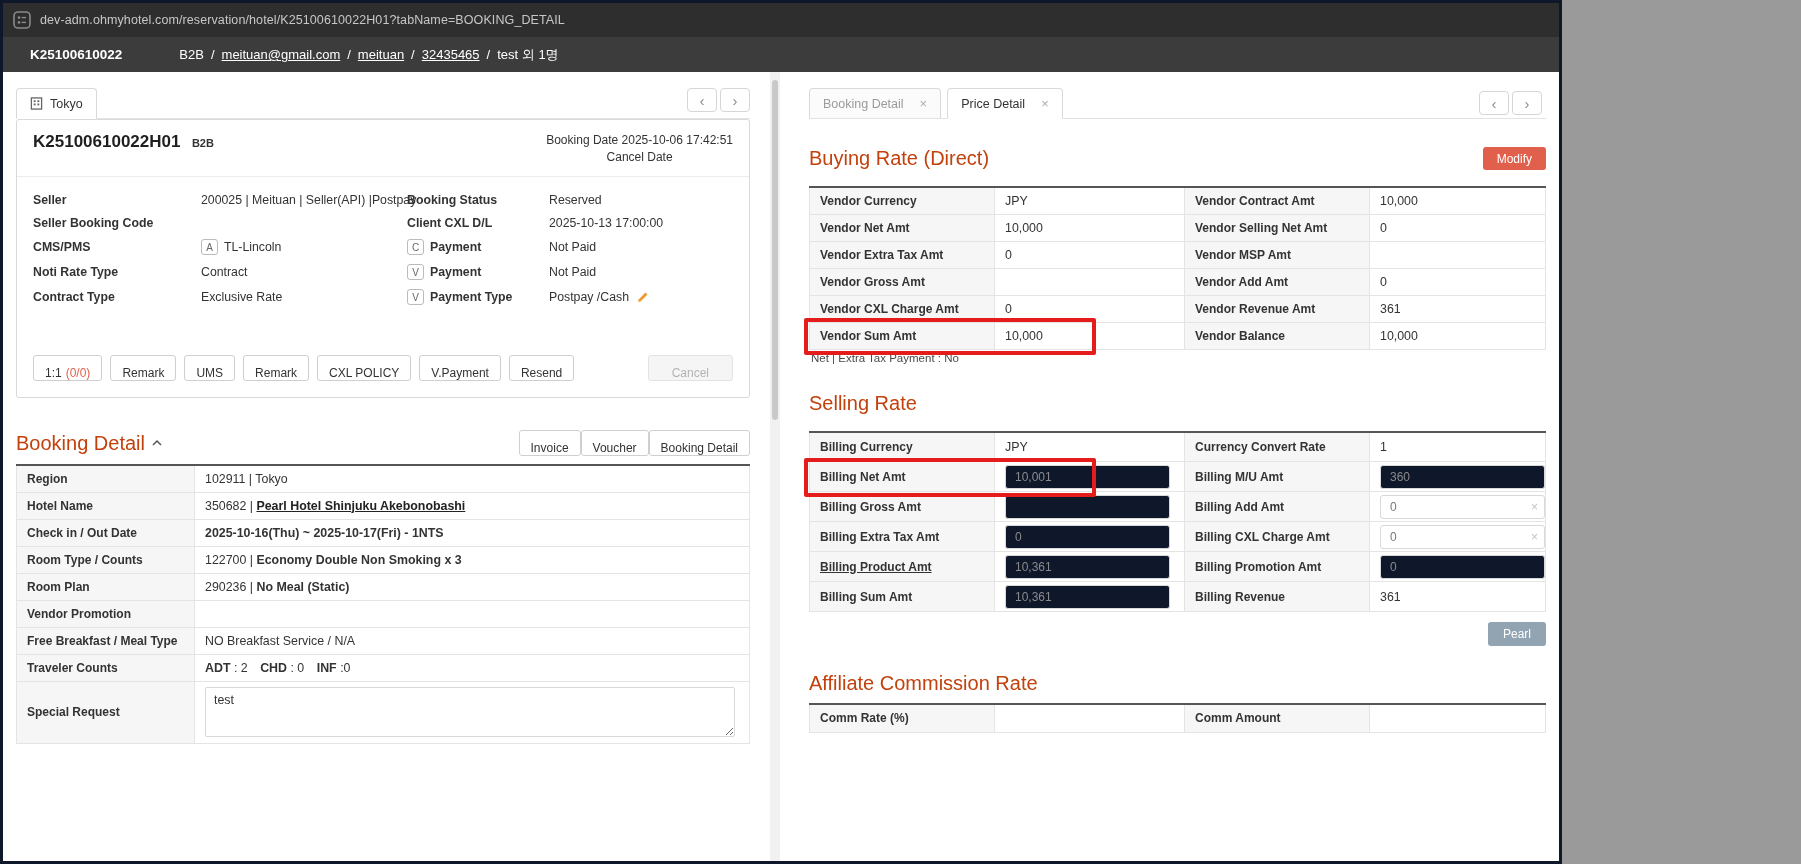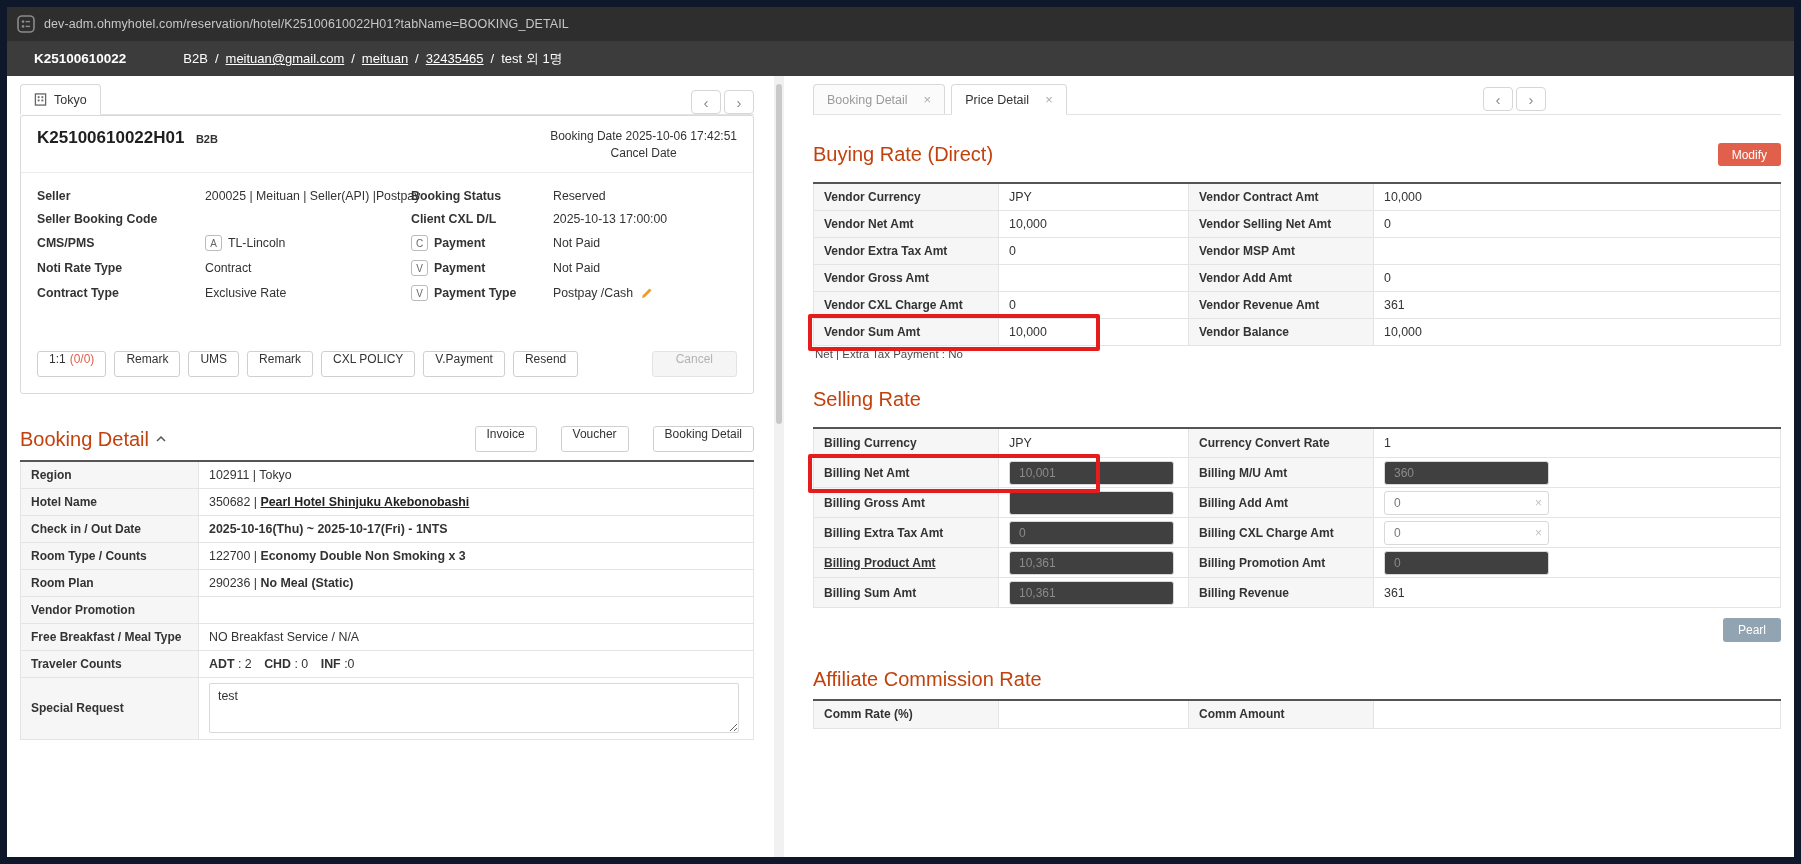--- a/index.html
+++ b/index.html
@@ -1,36 +1,36 @@
 <!DOCTYPE html>
 <html><head>
 <meta charset="utf-8">
 <style>
   *{margin:0;padding:0;box-sizing:border-box}
   html,body{overflow:hidden}
   body{font-family:"Liberation Sans",sans-serif;background:#9a9a9a}
-  .window{width:1801px;height:864px;border:7px solid #0f172a;background:#fff;overflow:hidden;position:relative}
+  .window{width:1562px;height:864px;border:3px solid #0f172a;background:#fff;overflow:hidden;position:relative}
 
   
   .bar1{height:34px;background:#2e2e2e;display:flex;align-items:center;padding-left:10px;gap:9px}
   .url{color:#c7c7c7;font-size:12.5px;letter-spacing:.1px;cursor:text}
   .bar2{height:35px;background:#3c3c3c;display:flex;align-items:center;padding-left:27px;color:#fff;font-size:13px}
   .bno{font-weight:bold;font-size:13.5px}
   .crumbs{margin-left:57px;display:flex;align-items:center;gap:7px}
   .crumbs .link{color:#fff;text-decoration:underline;cursor:pointer}
   .crumbs .code{font-weight:normal}
 
   .main{display:flex;height:789px}
   .lp{width:767px;padding:0 20px 0 13px;overflow:hidden;flex:none}
   .vsb{width:10px;background:#f1f1f1;position:relative;flex:none}
   .vsb .thumb{position:absolute;left:2px;top:8px;width:6px;height:340px;background:#c9c9c9;border-radius:3px}
   .rp{flex:1;padding:0 13px 0 29px;overflow:hidden;position:relative}
 
   
-  .tabbar{display:flex;align-items:flex-end;margin-top:8px;border-bottom:1px solid #e3e3e3;height:31px;position:relative}
+  .tabbar{display:flex;align-items:flex-start;margin-top:16px;border-bottom:1px solid #e3e3e3;height:31px;position:relative}
   .tab{height:30px;padding:0 13px;display:inline-flex;align-items:center;gap:7px;border:1px solid #d9d9d9;border-bottom:none;border-radius:4px 4px 0 0;background:#fff;font-size:12.5px;color:#333;cursor:pointer;margin-right:6px}
   .tab.active{position:relative;margin-bottom:-1px;height:31px;border-bottom:1px solid #fff;z-index:2}
   .tab.inactive{color:#9a9a9a;background:#fbfbfb}
   .close-x{color:#adadad;font-size:13px;margin-left:9px;cursor:pointer}
   .navs{margin-left:auto;display:flex;gap:3px}
   .rp .navs{position:absolute;left:670px;top:3px;margin:0}
   .navbtn{width:30px;height:24px;border:1px solid #d6d6d6;border-radius:4px;background:#fff;color:#8a8a8a;font-size:15px;line-height:1;display:flex;align-items:center;justify-content:center;cursor:pointer}
 
   
   .card{border:1px solid #d9d9d9;border-radius:3px;margin-top:0}
@@ -38,28 +38,28 @@
   .ctitle{font-size:17px;font-weight:bold;color:#1f1f1f}
   .cbadge{font-size:11px;font-weight:bold;margin-left:7px;color:#333}
   .cdates{text-align:center;font-size:12px;color:#333;line-height:17px}
   .card-b{padding:16px}
   .fgrid{display:grid;grid-template-columns:168px 206px 142px 1fr;row-gap:9px;font-size:12.3px;align-items:center}
   .flabel{font-weight:bold;color:#333;white-space:nowrap;display:flex;align-items:center}
   .fval{color:#333;white-space:nowrap;display:flex;align-items:center}
   .bchip{width:17px;height:16px;border:1px solid #bbb;border-radius:3px;display:inline-flex;align-items:center;justify-content:center;font-size:10px;font-weight:normal;color:#666;margin-right:6px;background:#fff;flex:none}
   .pencil{margin-left:7px;display:inline-flex;cursor:pointer}
   .card-btns{display:flex;gap:8px;margin-top:50px;align-items:center}
-  .btn{height:26px;padding:0 11px;border:1px solid #cfcfcf;border-radius:3px;background:#fff;font-size:12px;color:#333;display:inline-flex;align-items:flex-start;cursor:pointer;font-family:inherit;white-space:nowrap}
+  .btn{height:26px;padding:0 11px;border:1px solid #cfcfcf;border-radius:3px;background:#fff;font-size:12px;color:#333;display:inline-flex;align-items:flex-end;cursor:pointer;font-family:inherit;white-space:nowrap}
   .btn .cnt{color:#e0604c;margin-left:4px}
   .btn-cancel{margin-left:auto;background:#f5f5f5;color:#b3b3b3;border-color:#e3e3e3;padding:0 23px}
 
   
   .sec-row{display:flex;align-items:center}
   .sec-title{font-size:20px;font-weight:normal;color:#c2410c;display:flex;align-items:center;gap:7px}
-  .sec-btns{margin-left:auto;display:flex;gap:24px}
+  .sec-btns{margin-left:auto;display:flex;gap:0}
   .mt8{margin-top:8px}.mt10{margin-top:10px}.mt12{margin-top:16px}
   .mt26{margin-top:26px}.mt28{margin-top:28px}.mt32{margin-top:32px}
 
   
   .tblwrap{position:relative}
   table.tbl{width:100%;border-collapse:collapse;table-layout:fixed;border-top:2px solid #555}
   .tbl th,.tbl td{border:1px solid #e4e4e4;padding:0 10px;text-align:left;vertical-align:middle;overflow:hidden;white-space:nowrap}
   .tbl th{background:#f6f6f6;font-size:12px;color:#333;font-weight:bold}
   .tbl td{font-size:12.4px;color:#333}
   .t-left tr{height:27px}
@@ -78,21 +78,21 @@
   .redbox.b2{left:-5px;top:27px;width:292px;height:39px}
   .footnote{font-size:11.5px;color:#4a4a4a;margin:2px 0 0 2px;position:relative;z-index:1}
 
   
   .btn-modify{margin-left:auto;height:23px;padding:0 14px;background:#e0604c;color:#fff;border:none;border-radius:3px;font-size:12px;cursor:pointer;font-family:inherit}
   .save-row{display:flex;justify-content:flex-end}
   .btn-save{height:24px;padding:0 15px;background:#92a4b2;color:#fff;border:none;border-radius:3px;font-size:12px;cursor:pointer;font-family:inherit}
 
   
   .iw{position:relative;display:inline-flex;align-items:center}
-  .amt-input{width:165px;height:24px;border:1px solid #d9d9d9;border-radius:3px;background:#404040;font-family:inherit;font-size:12px;color:#8b8b8b;padding:0 9px}
+  .amt-input{width:165px;height:24px;border:1px solid #d9d9d9;border-radius:3px;background:#0f172a;font-family:inherit;font-size:12px;color:#8b8b8b;padding:0 9px}
   .amt-input.white{background:#fff;padding-right:22px;color:#777}
   .clear-x{position:absolute;right:7px;color:#c2c2c2;font-size:12px;cursor:pointer}
   .ulabel{text-decoration:underline;cursor:pointer}
 </style>
 </head>
 <body>
 
 <div class="window">
 
   <div class="bar1">

